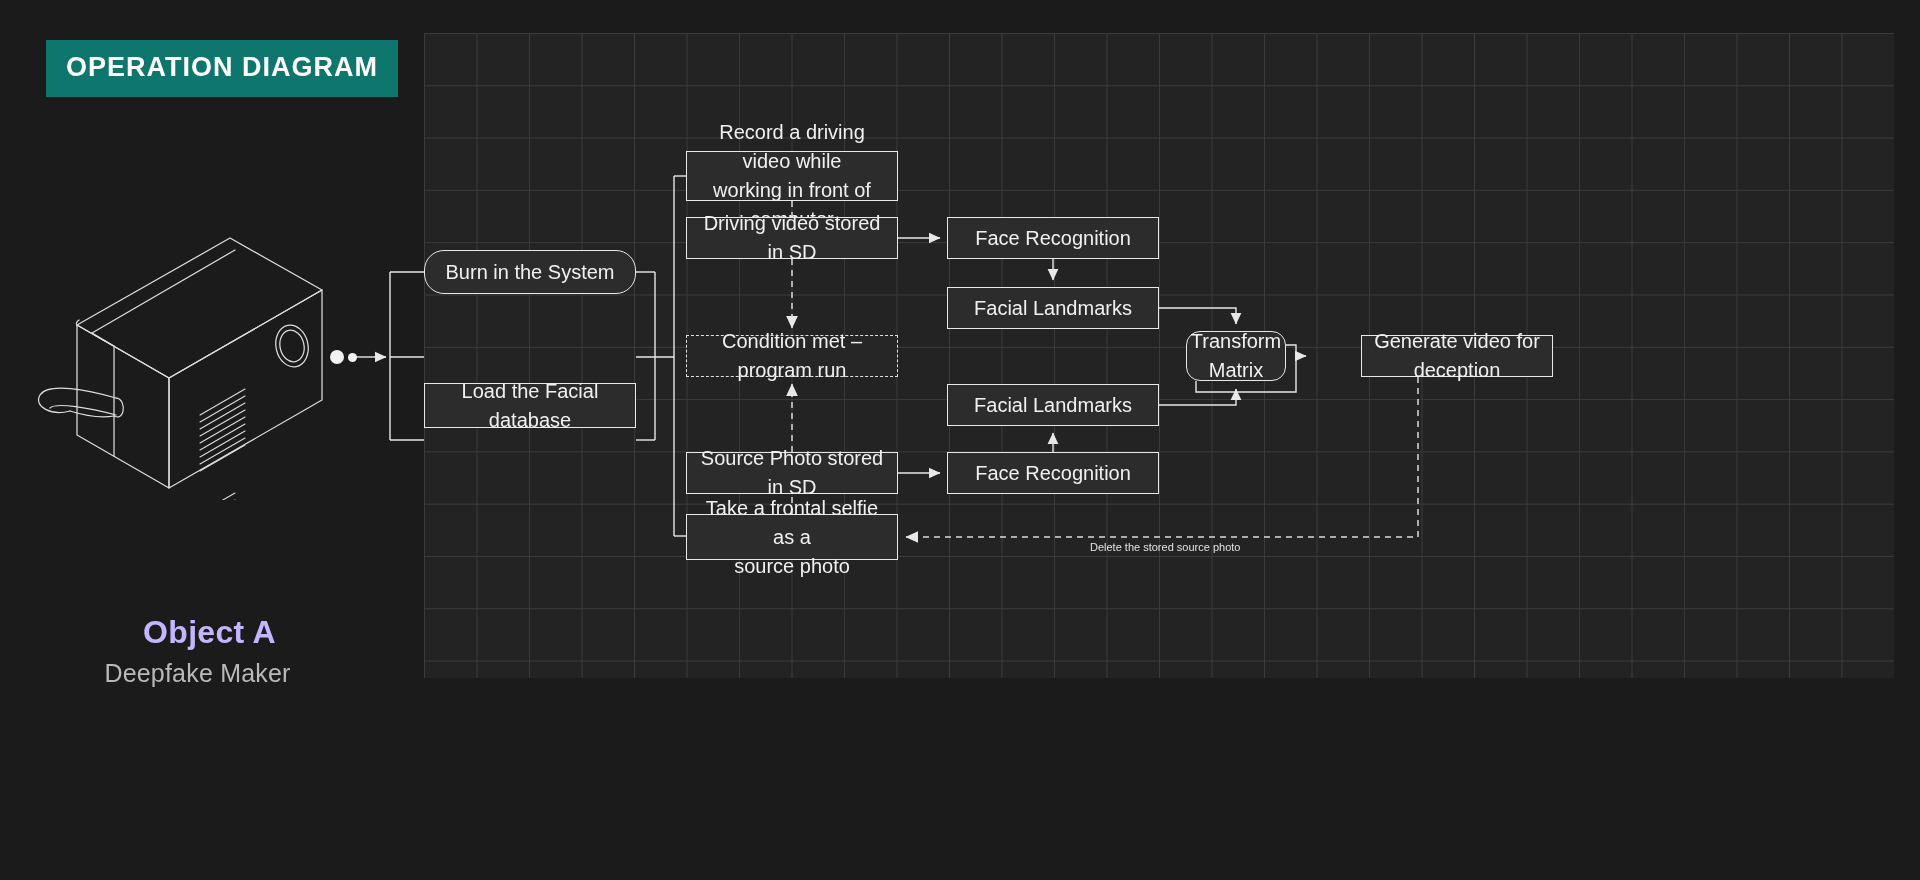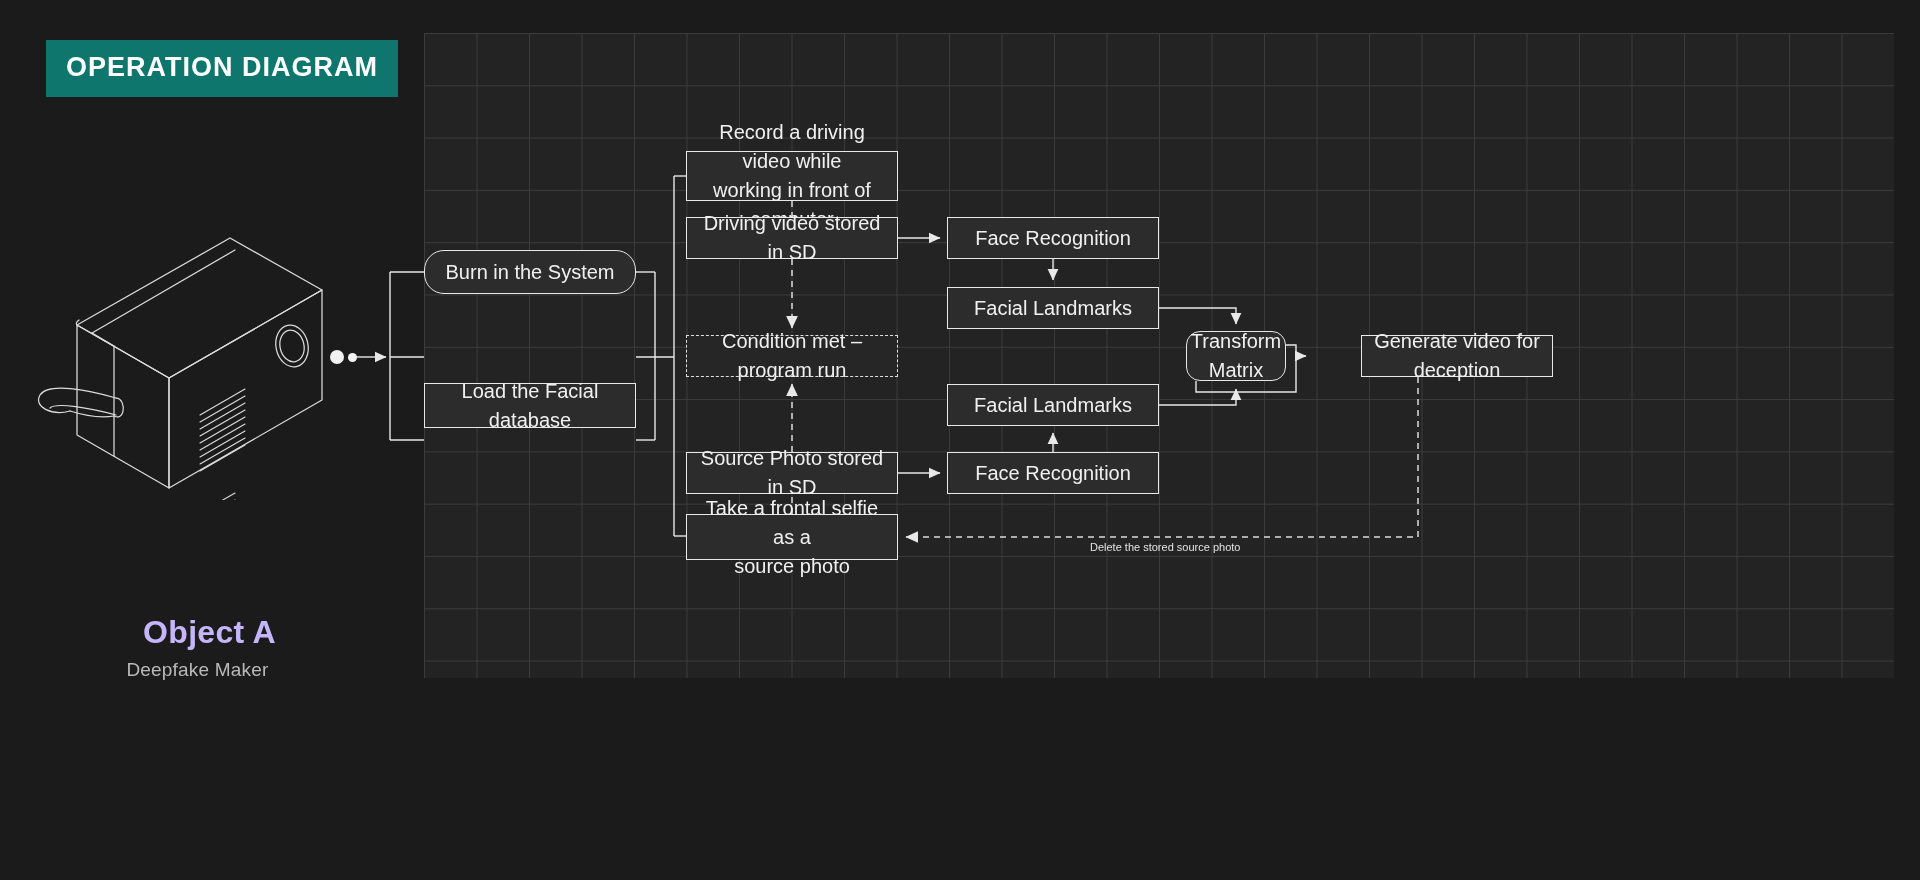--- a/index.html
+++ b/index.html
@@ -19,21 +19,21 @@
     background: #0f766e;
   }
   .title-plate span {
     font-size: 27px; font-weight: bold; letter-spacing: 1.0px;
     color: #ffffff; white-space: nowrap;
   }
 
   
   .obj-caption { position: absolute; left: 0; top: 614px; width: 395px; text-align: center; }
   .obj-name { font-size: 32px; font-weight: bold; color: #c4b5fd; letter-spacing: .3px; margin-left: 24px; }
-  .obj-sub  { font-size: 19px; color: #b9b9b9; margin-top: 8px; letter-spacing: .2px; }
+  .obj-sub  { font-size: 25px; color: #b9b9b9; margin-top: 8px; letter-spacing: .2px; }
 
   
   .device { position: absolute; left: 30px; top: 230px; width: 300px; height: 270px; }
 
   
   .grid-panel {
     position: absolute; left: 424px; top: 33px;
     width: 1470px; height: 645px;
     background: #232323;
     background-image:

